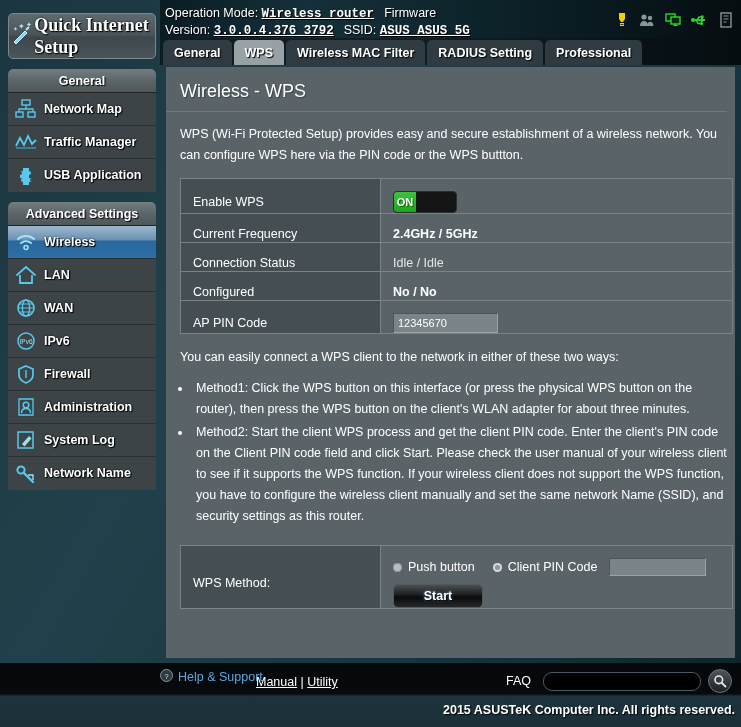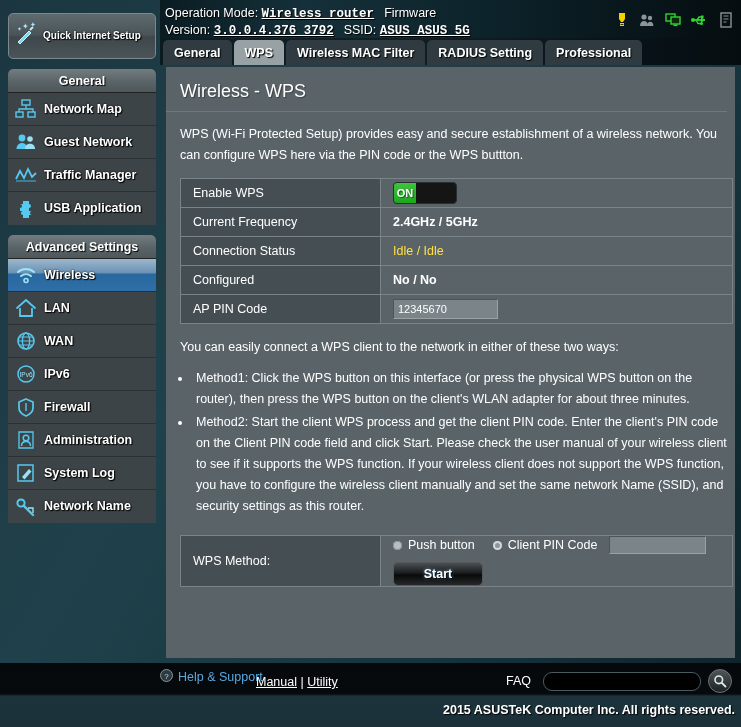--- a/index.html
+++ b/index.html
@@ -24,22 +24,23 @@
     width: 148px; height: 46px;
     margin: 3px 0 0 3px;
     border-radius: 5px;
     background: linear-gradient(180deg,#5d6a6e 0%,#4a5458 48%,#3e474b 52%,#4b5458 100%);
     border: 1px solid #7d888c;
     display: flex; align-items: center;
     cursor: pointer;
   }
   .qis .ic { width: 34px; text-align: center; }
   .qis .lbl {
-    font-size: 10px; font-weight: bold; color: #fff; line-height: 14px;
+    font-size: 18px; font-weight: bold; color: #fff; line-height: 22px;
     text-shadow: 1px 1px 1px #000, 0 0 2px #000;
+    font-family: Liberation Serif, serif;
   }
   .grp {
     margin: 10px 0 0 3px;
     width: 148px;
     border-radius: 5px 5px 0 0;
     background: #000;
     overflow: hidden;
   }
   .grp-hd {
     height: 24px;
@@ -122,26 +123,26 @@
     width: 553px; margin: 0 0 0 14px;
     border-collapse: collapse;
     border: 1px solid #7a8387;
     table-layout: fixed;
   }
   table.tbl td {
     border: 1px solid #7a8387;
     height: 29px;
     font-size: 12.5px;
     color: #fff;
-    padding: 0 0 0 12px;
+    padding: 12px 0 0 12px;
     vertical-align: middle;
   }
   td.k { width: 200px; background: #454e52; font-weight: normal; }
   td.v { background: #5a6468; font-weight: bold; }
-  td.v.status { color: #fde047; font-weight: normal; }
+  td.v.status { color: #e5e5e5; font-weight: normal; }
   
   .toggle {
     display: inline-flex; width: 64px; height: 22px;
     border: 1px solid #2a2f31; border-radius: 4px;
     overflow: hidden; cursor: pointer; background: #151515; gap: 40px;
   }
   .toggle .on {
     width: 33px; background: linear-gradient(180deg,#3fc23f 0%,#1ea81e 100%);
     color: #fff; font-size: 11px; font-weight: bold;
     display: flex; align-items: center; justify-content: center;
@@ -245,31 +246,20 @@
           <svg width="22" height="20" viewBox="0 0 22 20">
             <rect x="7" y="1" width="8" height="5" fill="none" stroke="#57c8ee" stroke-width="1.4"></rect>
             <rect x="1" y="13" width="7" height="5" fill="none" stroke="#57c8ee" stroke-width="1.4"></rect>
             <rect x="13" y="13" width="7" height="5" fill="none" stroke="#57c8ee" stroke-width="1.4"></rect>
             <path d="M11 6 v4 M4 13 v-3 h14 v3" fill="none" stroke="#57c8ee" stroke-width="1.3"></path>
           </svg>
         </span>
         <span class="lbl">Network Map</span>
       </div>
 
-      <div class="mi">
-        <span class="ic">
-          <svg width="22" height="20" viewBox="0 0 22 20">
-            <circle cx="7" cy="6" r="3.4" fill="#57c8ee"></circle>
-              <path d="M1.5 17 c0-4 3-6 5.5-6 s5.5 2 5.5 6 z" fill="#57c8ee"></path>
-            <circle cx="15" cy="7" r="2.8" fill="#9ae0f5"></circle>
-              <path d="M10 17 c0-3.4 2.4-5.2 5-5.2 s5 1.8 5 5.2 z" fill="#9ae0f5"></path>
-          </svg>
-        </span>
-        <span class="lbl">Guest Network</span>
-      </div>
 
       <div class="mi">
         <span class="ic">
           <svg width="22" height="20" viewBox="0 0 22 20">
             <path d="M1 14 L5 6 L9 13 L13 4 L17 12 L21 8" fill="none" stroke="#57c8ee" stroke-width="1.8"></path>
             <rect x="1" y="15" width="20" height="2" fill="#3aa6cc" opacity="0.6"></rect>
           </svg>
         </span>
         <span class="lbl">Traffic Manager</span>
       </div>

